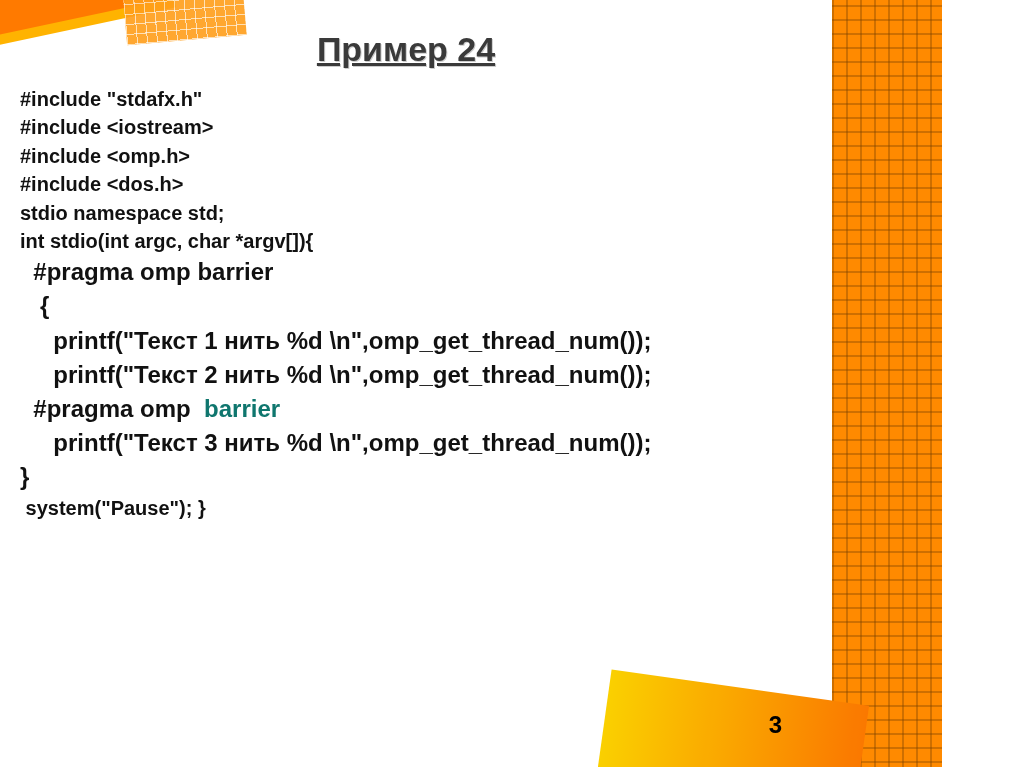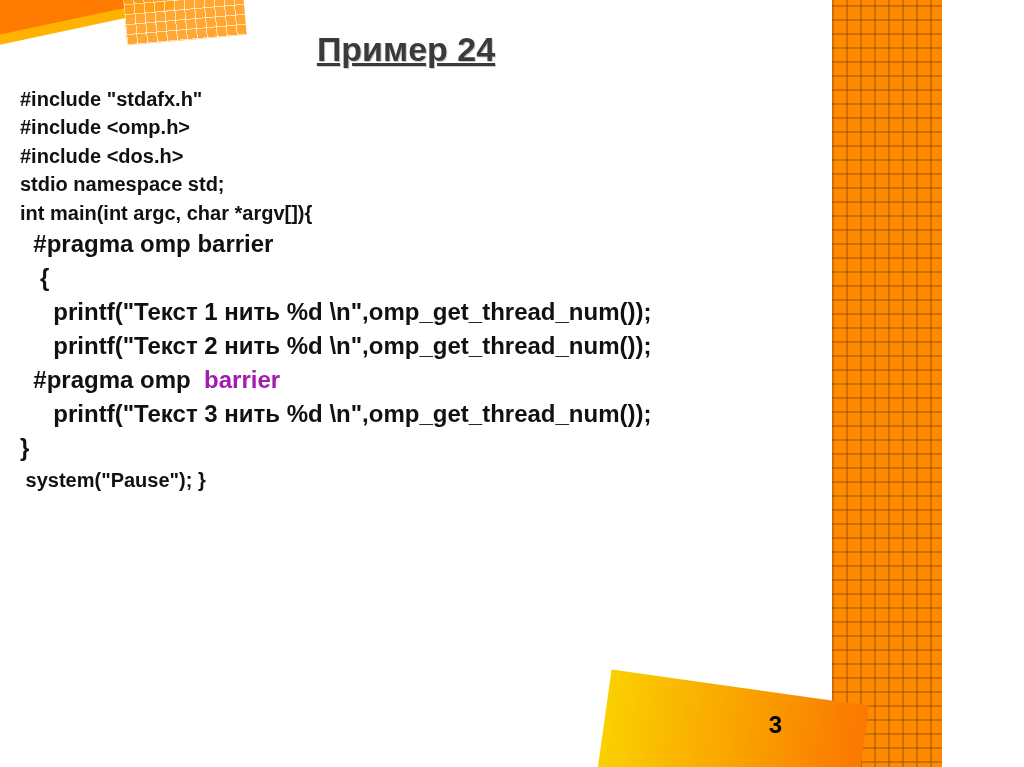--- a/index.html
+++ b/index.html
@@ -26,43 +26,44 @@
           repeating-linear-gradient(0deg, rgba(255,255,255,.65) 0 1px, transparent 1px 10px),
           repeating-linear-gradient(90deg, rgba(255,255,255,.65) 0 1px, transparent 1px 10px);
         transform:rotate(-5deg);opacity:.9;}
   
   .content{position:absolute;left:20px;top:30px;right:140px;}
   h1.title{margin:0 0 16px 0;text-align:center;font-size:34px;font-weight:700;
            color:#3a3a3a;text-decoration:underline;text-shadow:1px 1px 0 #ccc;}
   .code{font-size:20px;line-height:1.42;font-weight:700;color:#111;}
   .code .row{white-space:pre;}
   .big{font-size:24px;}
-  .red{color:#a21caf;}
+  .red{color:#0f766e;}
   .pagenum{position:absolute;right:150px;bottom:28px;font-size:24px;font-weight:700;}
 </style>
 </head>
 <body>
 
 <div class="slide">
 
   <div class="deco-right-bar"></div>
   <div class="deco-right-grid"></div>
   <div class="deco-br"></div>
   <div class="deco-top-left"></div>
   <div class="deco-grid-small"></div>
 
   <div class="content">
     <h1 class="title">Пример 24</h1>
 
     <div class="code">
       <div class="row">#include "stdafx.h"</div>
+      <div class="row">#include &lt;iostream&gt;</div>
       <div class="row">#include &lt;omp.h&gt;</div>
       <div class="row">#include &lt;dos.h&gt;</div>
       <div class="row">stdio namespace std;</div>
-      <div class="row">int main(int argc, char *argv[]){</div>
+      <div class="row">int stdio(int argc, char *argv[]){</div>
       <div class="row big">  #pragma omp barrier</div>
       <div class="row big">   {</div>
       <div class="row big">     printf("Текст 1 нить %d \n",omp_get_thread_num());</div>
       <div class="row big">     printf("Текст 2 нить %d \n",omp_get_thread_num());</div>
       <div class="row big"><span>  #pragma omp  </span><span class="red">barrier</span></div>
       <div class="row big">     printf("Текст 3 нить %d \n",omp_get_thread_num());</div>
       <div class="row big">}</div>
       <div class="row"> system("Pause"); }</div>
     </div>
   </div>

